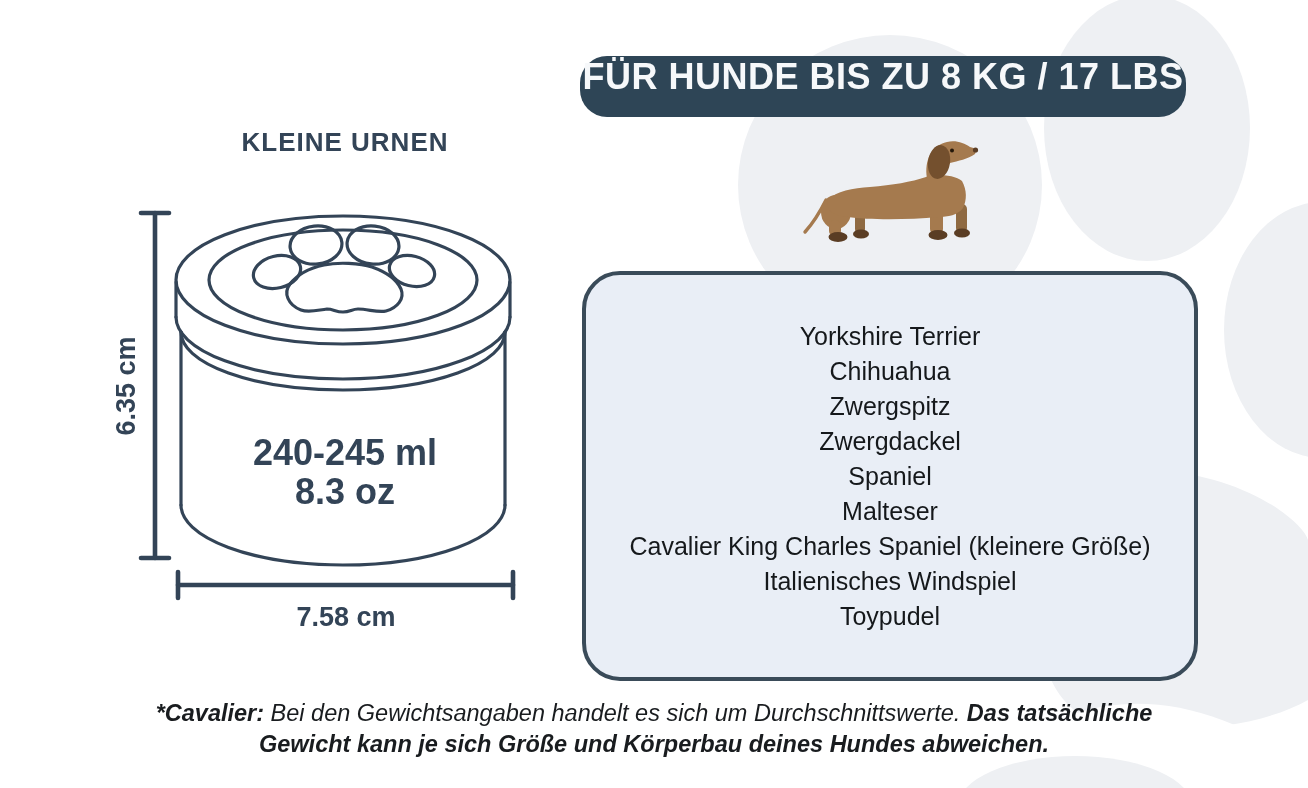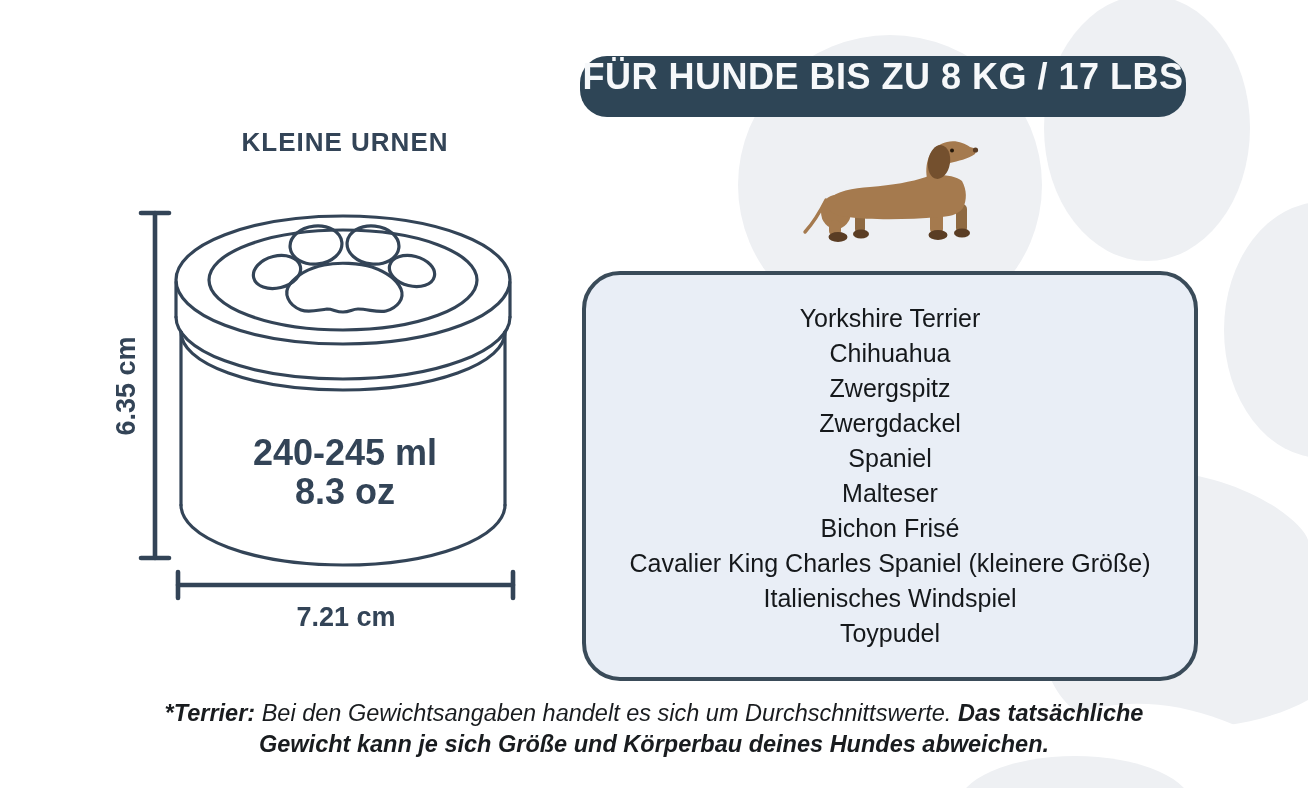--- a/index.html
+++ b/index.html
@@ -145,21 +145,21 @@
 
     <g>
       <path class="stroke-ink" d="M 81 137 L 81 310"></path>
       <path class="stroke-ink" d="M 405 137 L 405 310"></path>
       <path class="stroke-ink" d="M 81 137 A 162 58 0 0 0 405 137"></path>
       <path class="stroke-ink" d="M 81 310 A 162 60 0 0 0 405 310"></path>
     </g>
   </svg>
 
   <div class="abs measure-label height-label">6.35 cm</div>
-  <div class="abs measure-label width-label">7.21 cm</div>
+  <div class="abs measure-label width-label">7.58 cm</div>
   <div class="abs capacity capacity-ml">240-245 ml</div>
   <div class="abs capacity capacity-oz">8.3 oz</div>
 
   <svg class="abs dog-svg" width="190" height="110" viewBox="0 0 190 110" aria-hidden="true">
 
     <path d="M28 62 C 22 74 16 84 7 94" stroke="var(--dog-body)" stroke-width="3.4" fill="none" stroke-linecap="round"></path>
 
     <rect x="158" y="66" width="11" height="29" rx="5" fill="var(--dog-body-shade)"></rect>
     <ellipse cx="164" cy="95" rx="8" ry="4.5" fill="var(--dog-paw)"></ellipse>
     <rect x="57" y="74" width="10" height="22" rx="5" fill="var(--dog-body-shade)"></rect>
@@ -198,26 +198,25 @@
   </svg>
 
   <div class="abs breeds-box">
     <ul class="breeds-list">
         <li>Yorkshire Terrier</li>
         <li>Chihuahua</li>
         <li>Zwergspitz</li>
         <li>Zwergdackel</li>
         <li>Spaniel</li>
         <li>Malteser</li>
-        <li>Bichon Frisé</li>
         <li>Cavalier King Charles Spaniel (kleinere Größe)</li>
         <li>Italienisches Windspiel</li>
         <li>Toypudel</li>
       </ul>
   </div>
 
   <p class="abs footnote">
-    <span class="bold">*Terrier:</span>
+    <span class="bold">*Cavalier:</span>
     <span>Bei den Gewichtsangaben handelt es sich um Durchschnittswerte.</span>
     <span class="bold">Das tatsächliche Gewicht kann je sich Größe und Körperbau deines Hundes abweichen.</span>
   </p>
 
 </div>
 
 </body></html>

